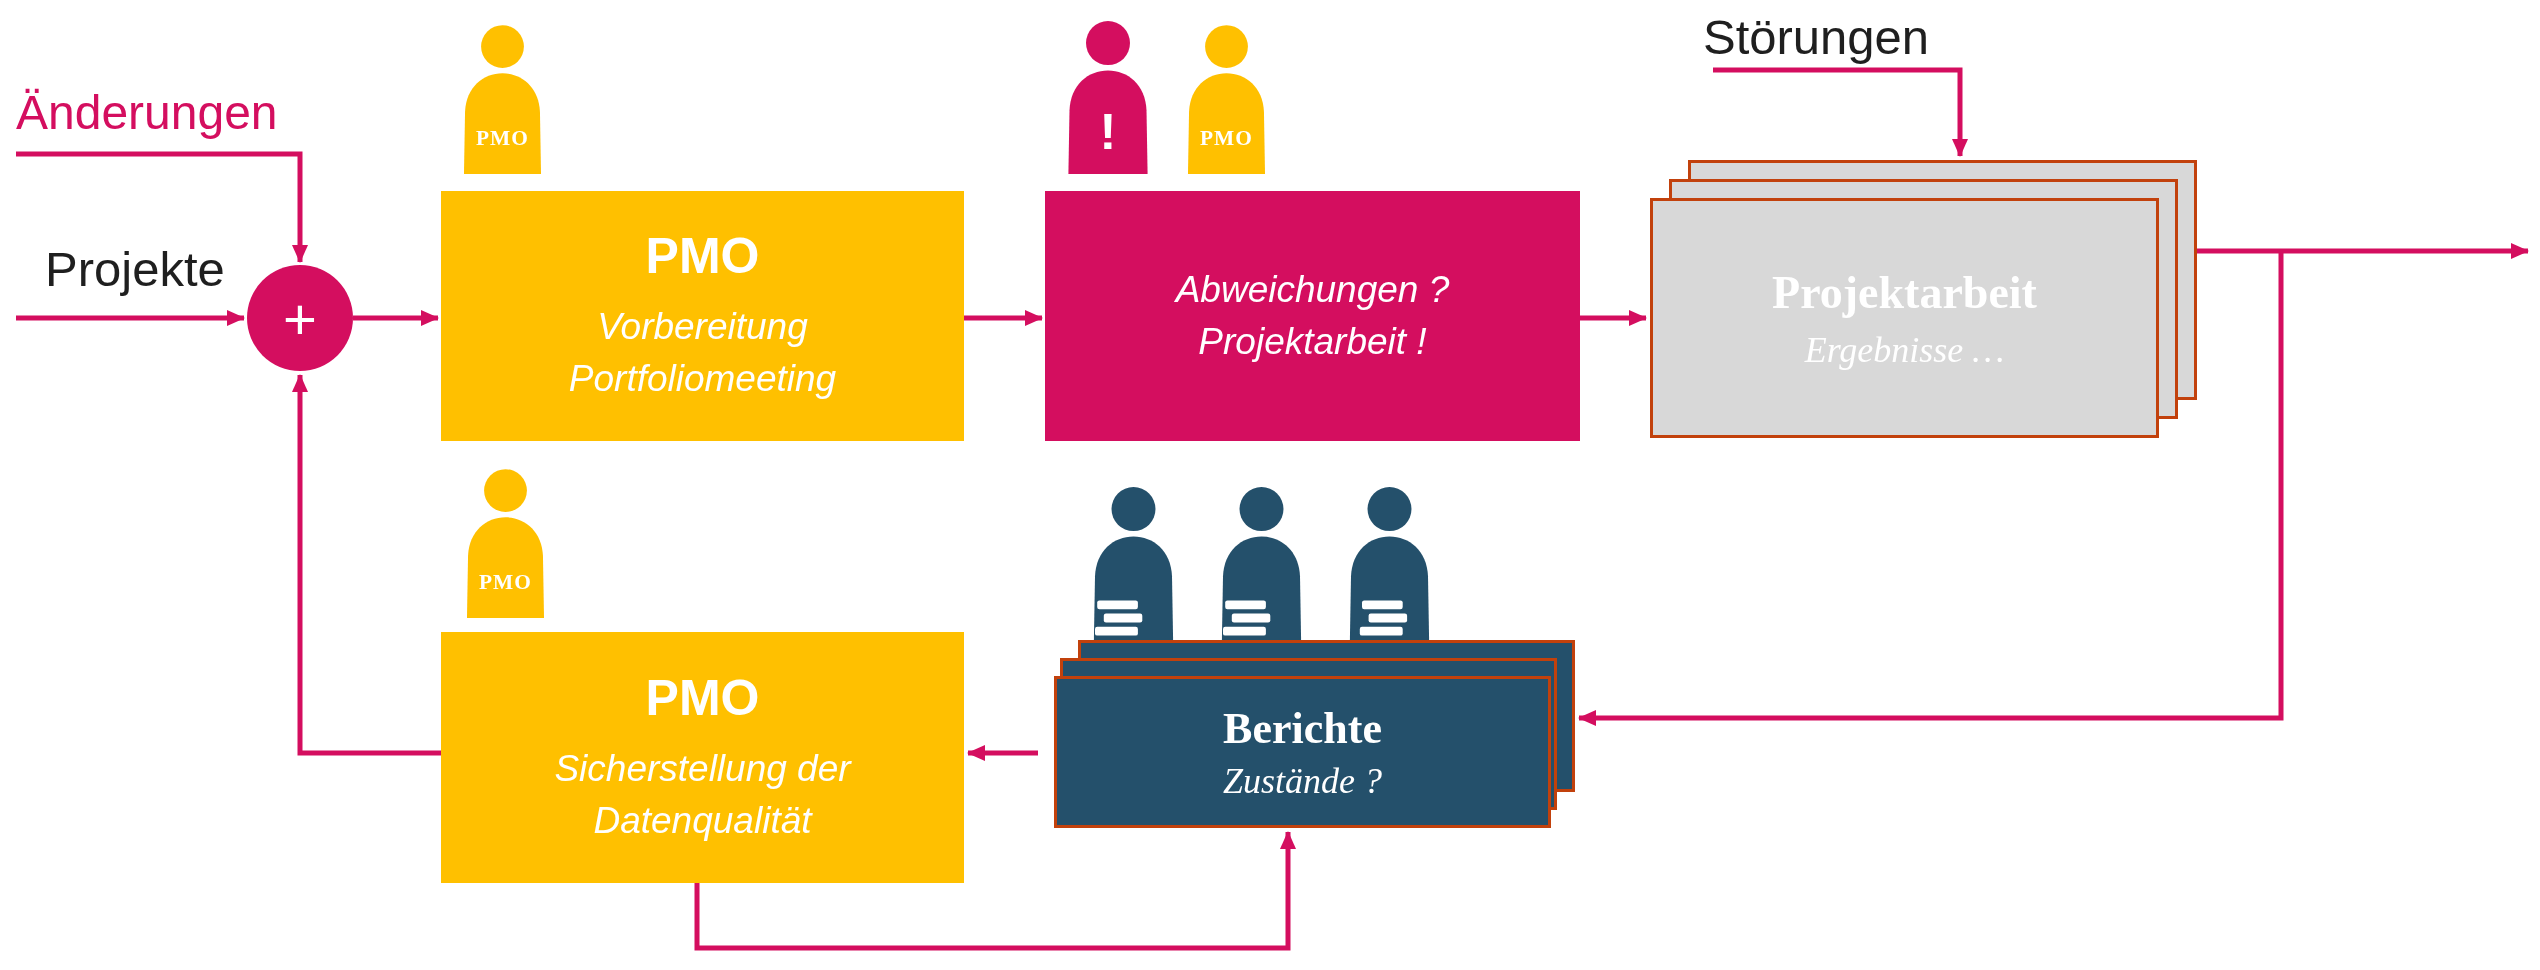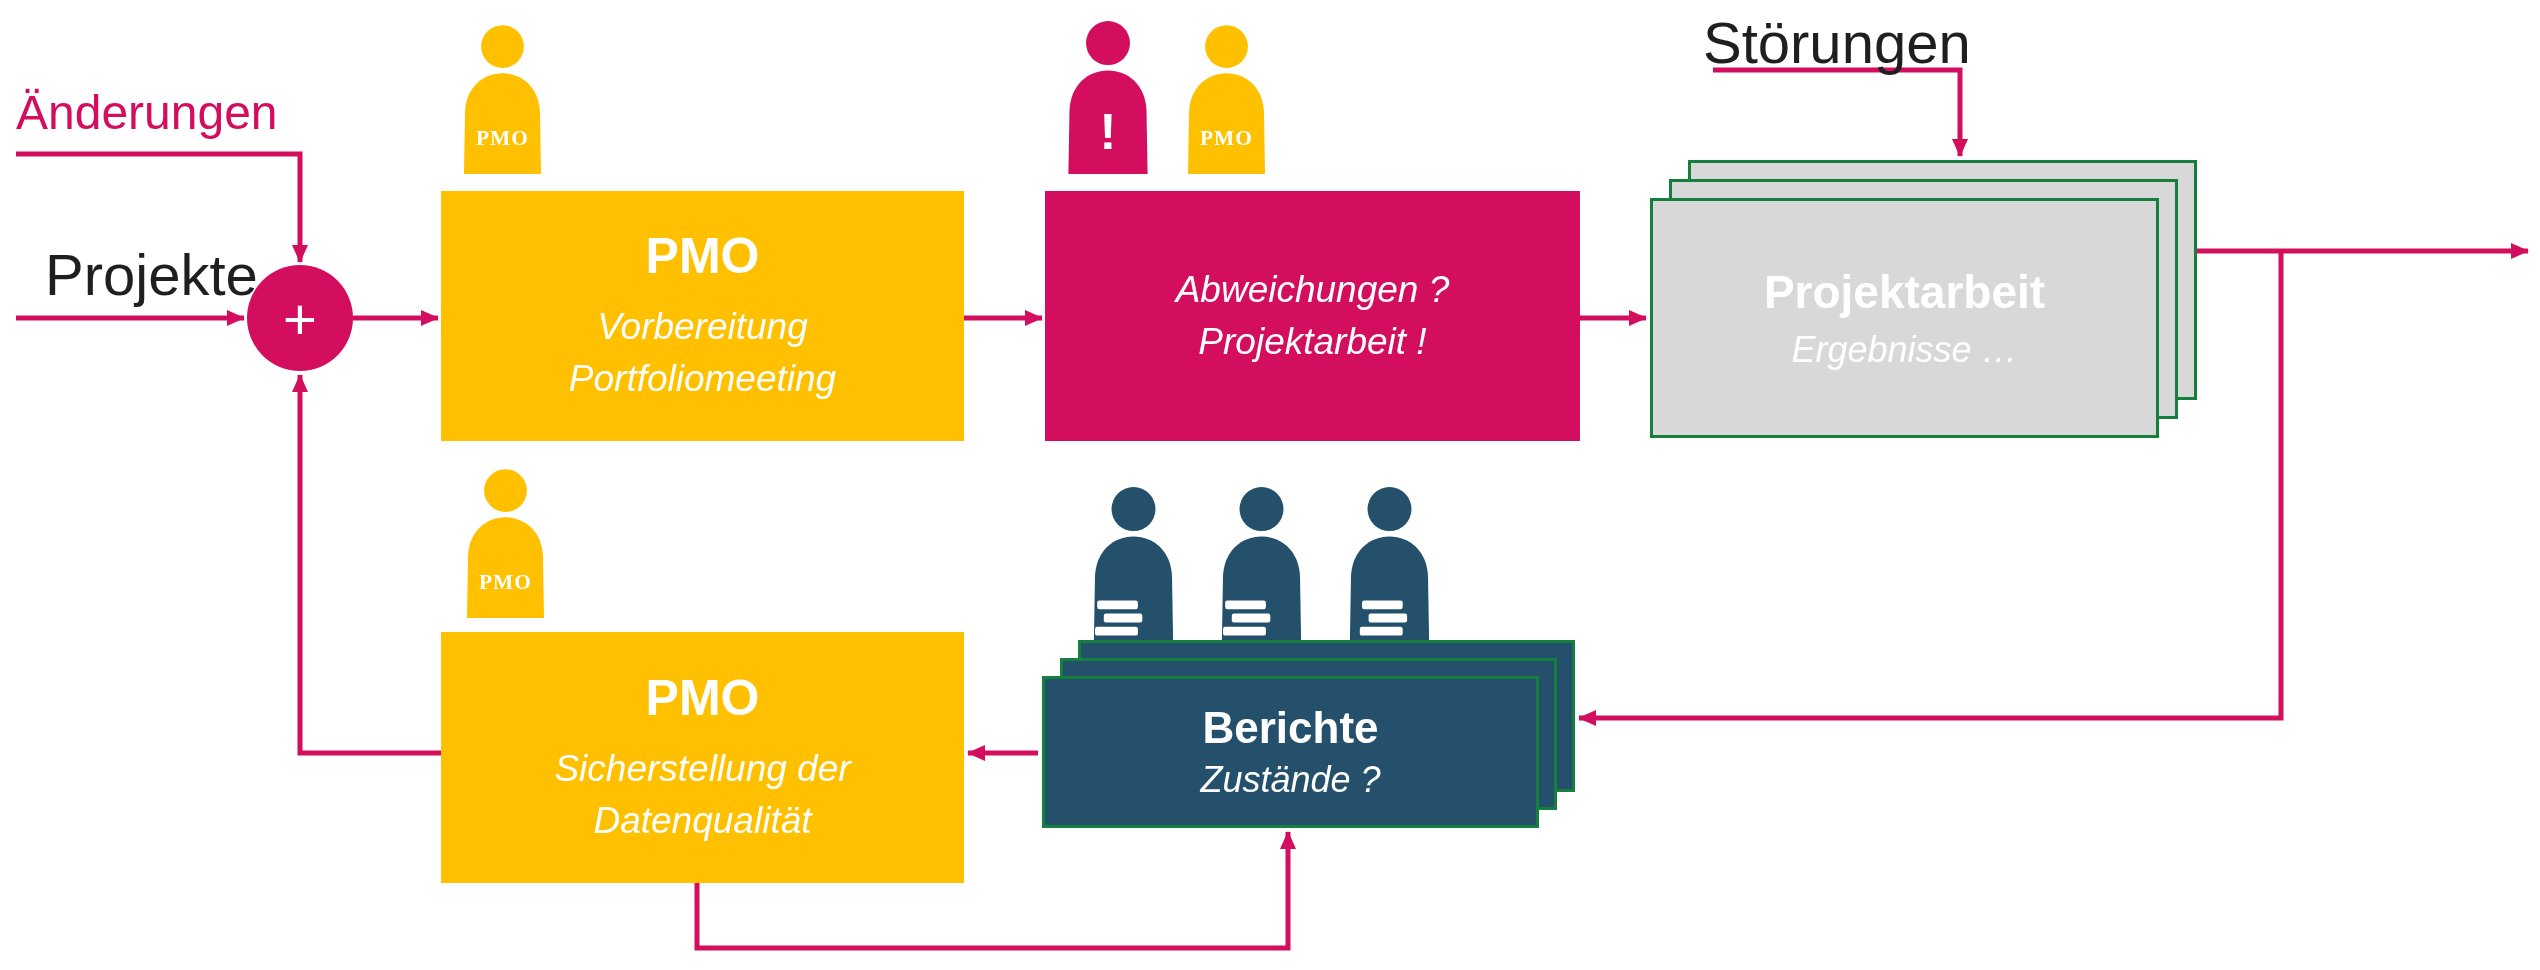--- a/index.html
+++ b/index.html
@@ -15,21 +15,21 @@
     position: absolute;
     left: 0; top: 0;
     width: 2540px; height: 970px;
     z-index: 1;
   }
   .arrow { stroke: #D40E5F; stroke-width: 5; fill: none; }
   .arrowhead { fill: #D40E5F; }
 
   .edge-label {
     position: absolute;
-    font-size: 58px;
+    font-size: 49px;
     color: #1F1F1F;
     white-space: nowrap;
     z-index: 3;
     line-height: 1.2;
   }
   .edge-label.accent {
     color: #D40E5F;
     font-weight: 400;
     font-size: 48px;
   }
@@ -69,22 +69,23 @@
   .box-title.mid { font-size: 46px; }
   .box-sub {
     font-style: italic;
     font-size: 37px;
     line-height: 1.4;
   }
 
   .stack { position: absolute; z-index: 2; }
   .stack-layer {
     position: absolute;
-    border: 3px solid #15803d;
+    border: 3px solid #c2410c;
     box-sizing: border-box;
+    font-family: Liberation Serif, serif;
   }
   .stack-layer.gray { background: #D8D8D8; width: 509px; height: 240px; }
   .stack-layer.blue { background: #24506B; width: 497px; height: 152px; }
   .stack-front {
     display: flex;
     flex-direction: column;
     align-items: center;
     justify-content: center;
     text-align: center;
     color: #ffffff;
@@ -168,21 +169,21 @@
 
   <div class="box yellow" style="left:441px; top:632px; width:523px; height:251px;">
     <div class="box-title">PMO</div>
     <div class="box-sub">Sicherstellung der</div>
     <div class="box-sub">Datenqualität</div>
   </div>
 
   <div class="stack" style="left:1042px; top:640px; width:533px; height:188px;">
     <div class="stack-layer blue" style="left:36px; top:0;"></div>
     <div class="stack-layer blue" style="left:18px; top:18px;"></div>
-    <div class="stack-layer blue stack-front" style="left:0; top:36px;">
+    <div class="stack-layer blue stack-front" style="left:12px; top:36px;">
       <div class="t small">Berichte</div>
       <div class="s">Zustände ?</div>
     </div>
   </div>
 
   <svg class="person" style="left:449px; top:24px;" width="107" height="150" viewBox="0 0 100 140">
     <use href="#person-shape" fill="#FFC000"></use>
     <text x="50" y="113" class="icon-pmo-text">PMO</text>
   </svg>
 

